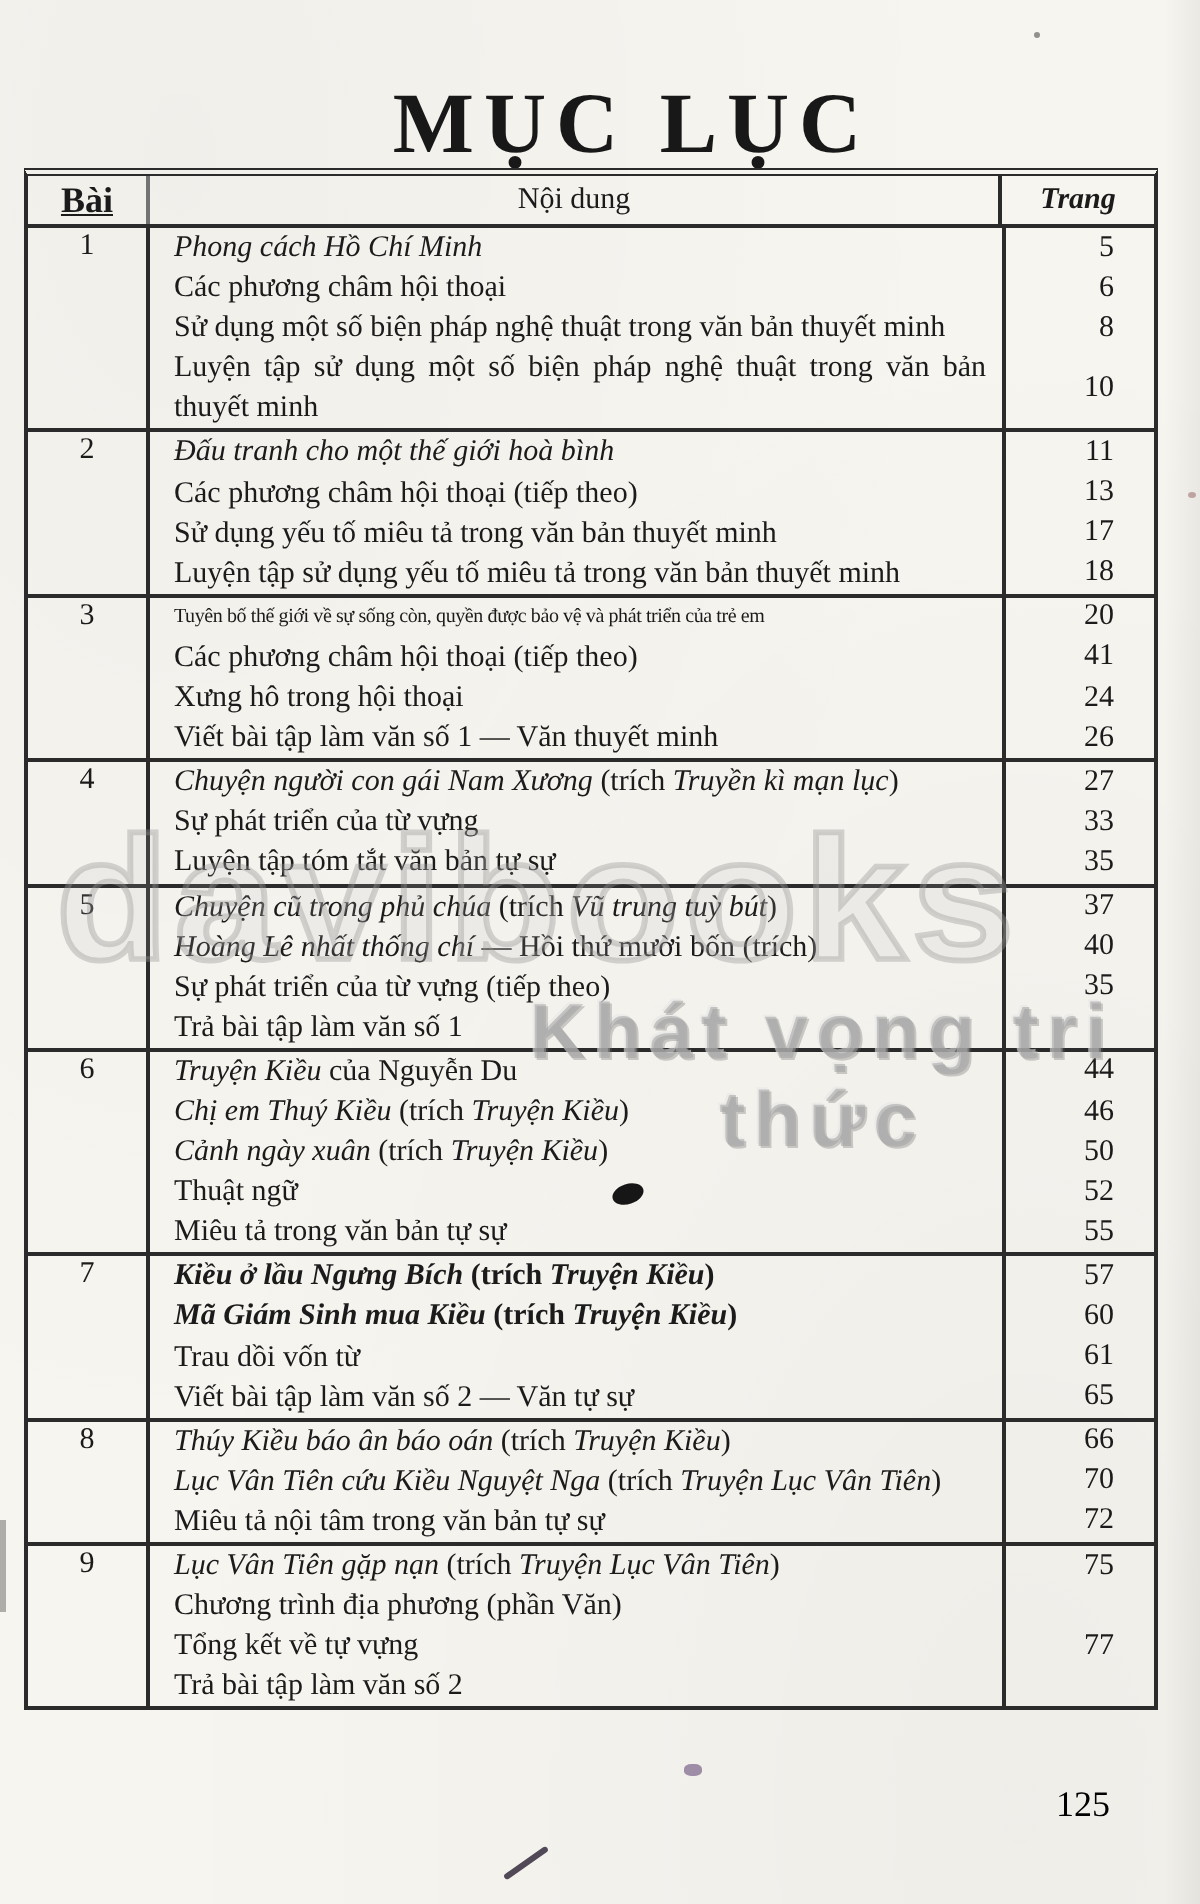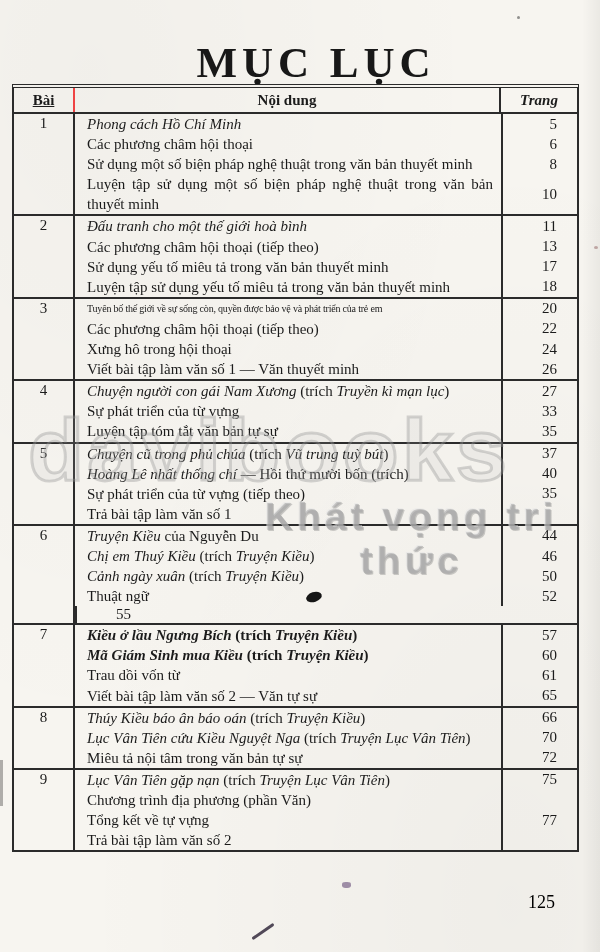--- a/index.html
+++ b/index.html
@@ -17,23 +17,23 @@
     position:absolute;top:22px;left:0;width:600px;margin:16px;
     text-align:center;font-size:43px;font-weight:bold;letter-spacing:5px;
     color:#181818;
   }
   .toc-table{
     position:absolute;left:12px;top:84px;width:563px;
     border:2px solid #2b2b2b;border-top:4px double #2b2b2b;
     background:transparent;
   }
   .header-row{display:flex;align-items:stretch;border-bottom:2px solid #2b2b2b;}
-  .h-bai{width:59px;border-right:2px solid #ef4444;display:flex;align-items:center;justify-content:center;
-         font-weight:bold;font-size:15px;height:24px;text-decoration:underline;}
-  .h-content{flex:1;display:flex;align-items:center;justify-content:center;font-weight:bold;font-size:15px;height:24px;}
+  .h-bai{width:59px;border-right:2px solid #737373;display:flex;align-items:center;justify-content:center;
+         font-weight:bold;font-size:18px;height:24px;text-decoration:underline;}
+  .h-content{flex:1;display:flex;align-items:center;justify-content:center;font-weight:normal;font-size:15px;height:24px;}
   .h-trang{width:76px;border-left:2px solid #2b2b2b;display:flex;align-items:center;justify-content:center;
            font-weight:bold;font-style:italic;font-size:15px;height:24px;text-align:center;}
   .section-row{display:flex;align-items:stretch;}
   .section-row + .section-row{border-top:2px solid #2b2b2b;}
   .bai-cell{width:59px;border-right:2px solid #2b2b2b;text-align:center;font-size:15px;padding-top:1px;}
   .items-cell{flex:1;display:flex;flex-direction:column;}
   .item-row{display:flex;align-items:stretch;}
   .content-cell{
     flex:1;padding:0 8px 0 12px;font-size:15px;line-height:20.1px;
     text-align:justify;
@@ -132,21 +132,21 @@
       </div>
       <div class="section-row">
         <div class="bai-cell">3</div>
         <div class="items-cell">
           <div class="item-row">
             <div class="content-cell small"><span class="s-r">Tuyên bố thế giới về sự sống còn, quyền được bảo vệ và phát triển của trẻ em</span></div>
             <div class="page-cell">20</div>
           </div>
           <div class="item-row">
             <div class="content-cell"><span class="s-r">Các phương châm hội thoại (tiếp theo)</span></div>
-            <div class="page-cell">22</div>
+            <div class="page-cell">41</div>
           </div>
           <div class="item-row">
             <div class="content-cell"><span class="s-r">Xưng hô trong hội thoại</span></div>
             <div class="page-cell">24</div>
           </div>
           <div class="item-row">
             <div class="content-cell"><span class="s-r">Viết bài tập làm văn số 1 — Văn thuyết minh</span></div>
             <div class="page-cell">26</div>
           </div>
         </div>
@@ -202,20 +202,21 @@
           </div>
           <div class="item-row">
             <div class="content-cell"><span class="s-i">Cảnh ngày xuân </span><span class="s-r">(trích </span><span class="s-i">Truyện Kiều</span><span class="s-r">)</span></div>
             <div class="page-cell">50</div>
           </div>
           <div class="item-row">
             <div class="content-cell"><span class="s-r">Thuật ngữ</span></div>
             <div class="page-cell">52</div>
           </div>
           <div class="item-row">
+            <div class="content-cell"><span class="s-r">Miêu tả trong văn bản tự sự</span></div>
             <div class="page-cell">55</div>
           </div>
         </div>
       </div>
       <div class="section-row">
         <div class="bai-cell">7</div>
         <div class="items-cell">
           <div class="item-row">
             <div class="content-cell"><span class="s-bi">Kiều ở lầu Ngưng Bích </span><span class="s-b">(trích </span><span class="s-bi">Truyện Kiều</span><span class="s-b">)</span></div>
             <div class="page-cell">57</div>

